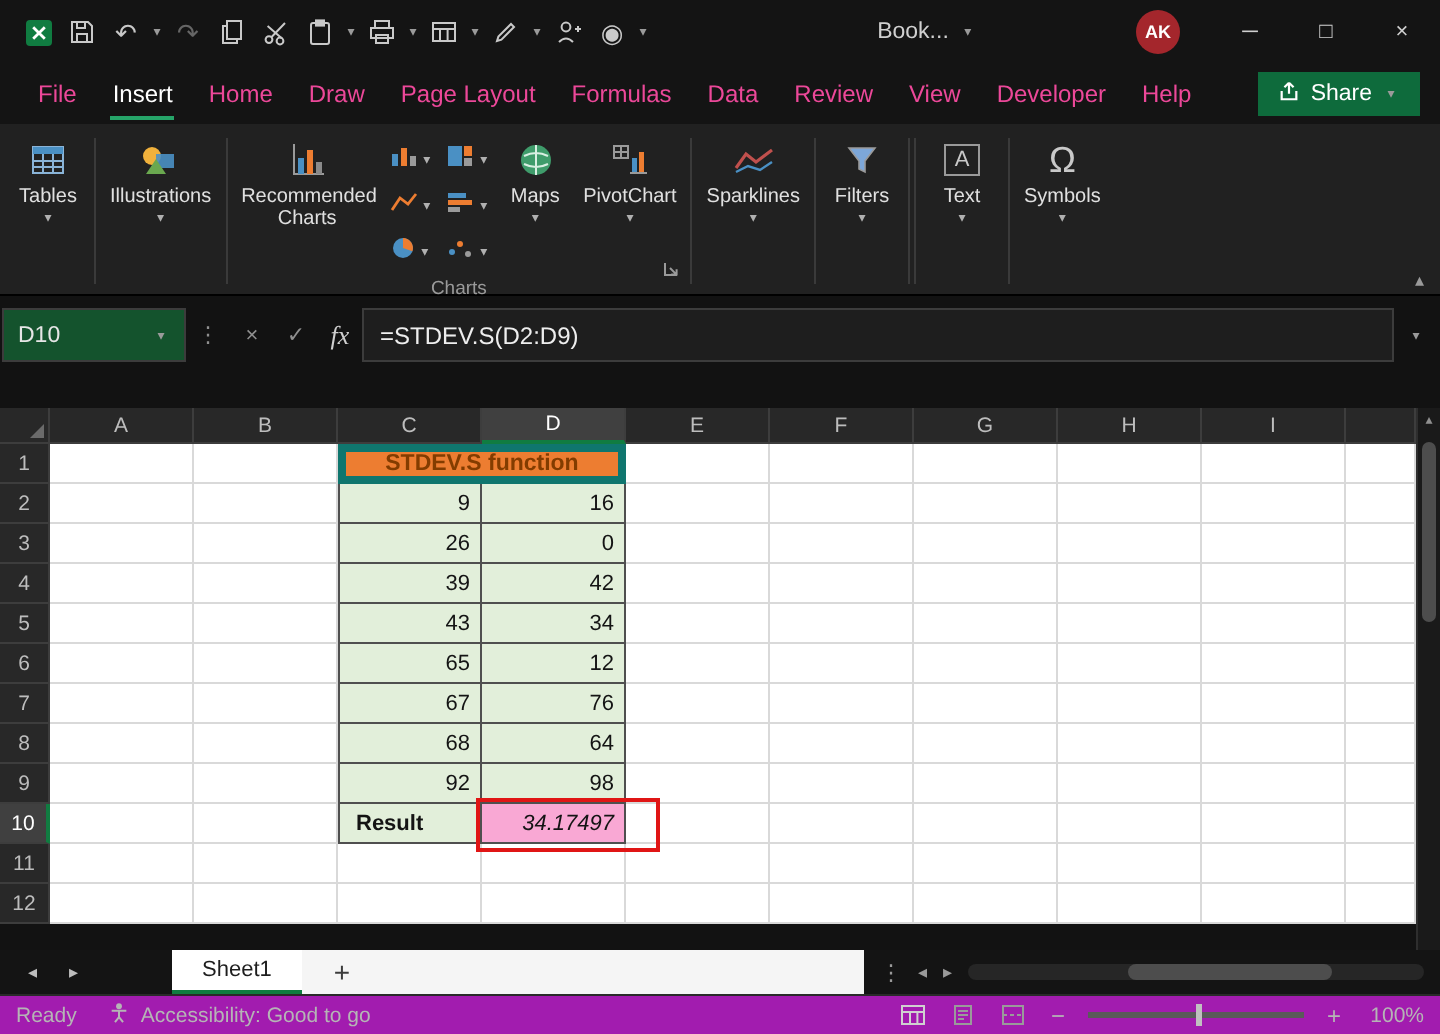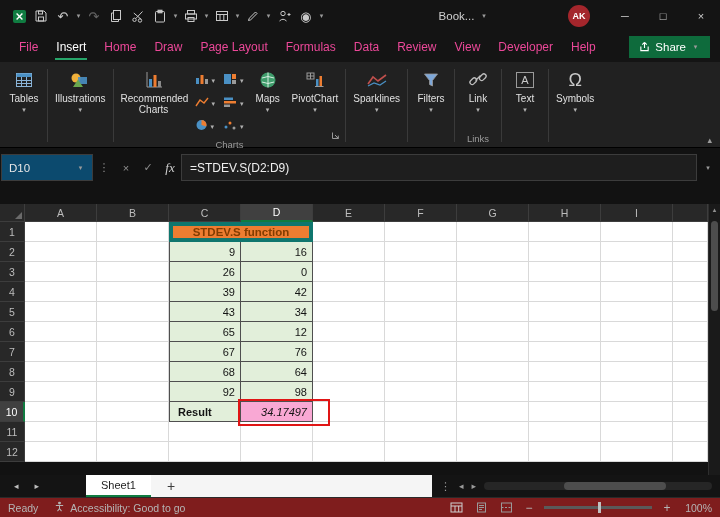--- a/index.html
+++ b/index.html
@@ -40,21 +40,21 @@
   .minigrid{display:grid;grid-template-columns:auto auto;gap:5px 8px;padding:4px 4px;}
   .mini{display:flex;align-items:center;gap:3px;}
   .texticon{width:18px;height:16px;border:1px solid #9a9a9a;display:flex;align-items:center;justify-content:center;font-size:11px;color:#c9c9c9;}
   .omega{font-size:18px;color:#c9c9c9;line-height:18px;}
   .launcher{position:absolute;right:4px;bottom:3px;}
   .ribbon-collapse{position:absolute;right:8px;bottom:2px;font-size:9px;color:#9a9a9a;}
 
   
   .formulabar{height:56px;background:#121212;padding:6px 1px 0 1px;flex:0 0 56px;}
   .fbar{height:27px;display:flex;align-items:stretch;}
-  .namebox{width:92px;background:#0c4a6e;border:1px solid #3c3c3c;display:flex;align-items:center;padding:0 7px;font-size:11.5px;color:#e6e6e6;}
+  .namebox{width:92px;background:#14532d;border:1px solid #3c3c3c;display:flex;align-items:center;padding:0 7px;font-size:11.5px;color:#e6e6e6;}
   .namebox .tchev{margin-left:auto;}
   .fb-ic{width:22px;display:flex;align-items:center;justify-content:center;font-size:11px;color:#8f8f8f;}
   .fx{font-style:italic;font-family:"Liberation Serif",serif;color:#cfcfcf;font-size:13px;}
   .ffield{flex:1;background:#1e1e1e;border:1px solid #3c3c3c;display:flex;align-items:center;padding:0 8px;font-size:12px;color:#eeeeee;}
   .fexpand{width:22px;display:flex;align-items:center;justify-content:center;color:#9a9a9a;font-size:7px;}
 
   
   .gridwrap{flex:1;position:relative;background:#121212;display:flex;align-items:flex-start;}
   .sheet{position:relative;width:708px;}
   .grow{display:flex;height:20px;}
@@ -84,21 +84,21 @@
   .snav{width:86px;display:flex;align-items:center;gap:16px;padding-left:14px;color:#bdbdbd;font-size:9px;}
   .stabs{width:346px;background:#f5f5f5;display:flex;align-items:stretch;}
   .stab{padding:0 15px;display:flex;align-items:center;font-size:11px;color:#1e1e1e;background:#ffffff;border-bottom:2.5px solid #107C41;}
   .sadd{display:flex;align-items:center;padding-left:16px;color:#3c3c3c;font-size:14px;}
   .srg{flex:1;background:#141414;display:flex;align-items:center;gap:8px;padding:0 8px;color:#9a9a9a;font-size:9px;}
   .sdots{font-size:11px;color:#9a9a9a;}
   .htrack{flex:1;height:8px;background:#262626;border-radius:4px;position:relative;}
   .hthumb{position:absolute;left:35%;width:45%;height:8px;background:#4d4d4d;border-radius:4px;}
 
   
-  .statusbar{height:20px;background:#7f1d1d;border-top:1px solid #2a2a2a;display:flex;align-items:center;font-size:10.5px;color:#b5b5b5;padding:0 8px;gap:16px;flex:0 0 20px;}
+  .statusbar{height:20px;background:#a21caf;border-top:1px solid #2a2a2a;display:flex;align-items:center;font-size:10.5px;color:#b5b5b5;padding:0 8px;gap:16px;flex:0 0 20px;}
   .sb-acc{display:flex;align-items:center;gap:5px;}
   .sb-right{margin-left:auto;display:flex;align-items:center;gap:9px;}
   .viewbtn{display:flex;align-items:center;justify-content:center;width:16px;height:14px;}
   .zbtn{font-size:12px;color:#b5b5b5;width:12px;text-align:center;}
   .ztrack{width:108px;height:3px;background:#5a5a5a;position:relative;}
   .zthumb{position:absolute;left:50%;top:-4px;width:3px;height:11px;background:#c0c0c0;}
   .zoomlbl{min-width:30px;text-align:right;}
 </style>
 </head>
 <body>
@@ -366,38 +366,20 @@
               </svg>
           </span>
           <span class="rlabel">Filters</span>
           <span class="chev">▾</span>
         </div>
       </div>
       <div class="rgroup-label"></div>
     </div>
     <div class="rdivider"></div>
 
-    <div class="rgroup">
-      <div class="rgroup-content">
-        <div class="rbtn">
-          <span class="ricon">
-            <svg width="20" height="16" viewBox="0 0 20 16" fill="none" stroke="#bdbdbd" stroke-width="1.3">
-                <path d="M7.5 8.5 L12.5 3.5"></path>
-                <rect x="1.5" y="7" width="7.5" height="4.5" rx="2.2" transform="rotate(-45 5.2 9.2)"></rect>
-                <rect x="11" y="3" width="7.5" height="4.5" rx="2.2" transform="rotate(-45 14.7 5.2)"></rect>
-              </svg>
-          </span>
-          <span class="rlabel">Link</span>
-          <span class="chev">▾</span>
-        </div>
-      </div>
-      <div class="rgroup-label">
-        <span>Links</span>
-      </div>
-    </div>
     <div class="rdivider"></div>
 
     <div class="rgroup">
       <div class="rgroup-content">
         <div class="rbtn">
           <span class="ricon">
               <span class="texticon">
                 <span>A</span>
               </span>
             </span>

